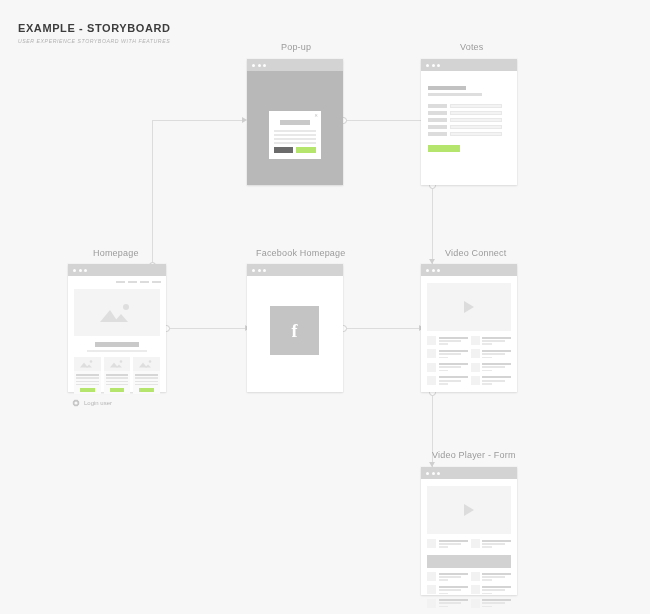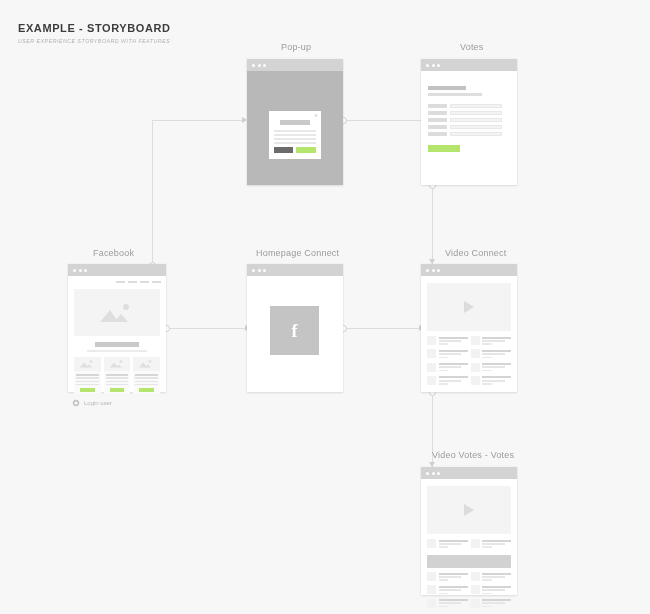--- a/index.html
+++ b/index.html
@@ -166,24 +166,24 @@
   <div class="ln-h" style="left:343px; top:328px; width:78px;"></div>
   <div class="cnode" style="left:340px; top:325px;"></div>
   <div class="arrow-r" style="left:419px; top:325px;"></div>
 
   <div class="ln-v" style="left:432px; top:392px; height:75px;"></div>
   <div class="cnode" style="left:429px; top:389px;"></div>
   <div class="arrow-d" style="left:429px; top:462px;"></div>
 
   <div class="nlabel" style="left:281px; top:42px;">Pop-up</div>
   <div class="nlabel" style="left:460px; top:42px;">Votes</div>
-  <div class="nlabel" style="left:93px; top:248px;">Facebook</div>
-  <div class="nlabel" style="left:256px; top:248px;">Homepage Connect</div>
+  <div class="nlabel" style="left:93px; top:248px;">Homepage</div>
+  <div class="nlabel" style="left:256px; top:248px;">Facebook Homepage</div>
   <div class="nlabel" style="left:445px; top:248px;">Video Connect</div>
-  <div class="nlabel" style="left:432px; top:450px;">Video Votes - Votes</div>
+  <div class="nlabel" style="left:432px; top:450px;">Video Player - Form</div>
 
   <div class="win" id="popup">
     <div class="win-bar">
       <span class="dot"></span>
       <span class="dot"></span>
       <span class="dot"></span>
     </div>
     <div class="win-body">
       <div class="modal">
         <div class="x">✕</div>

